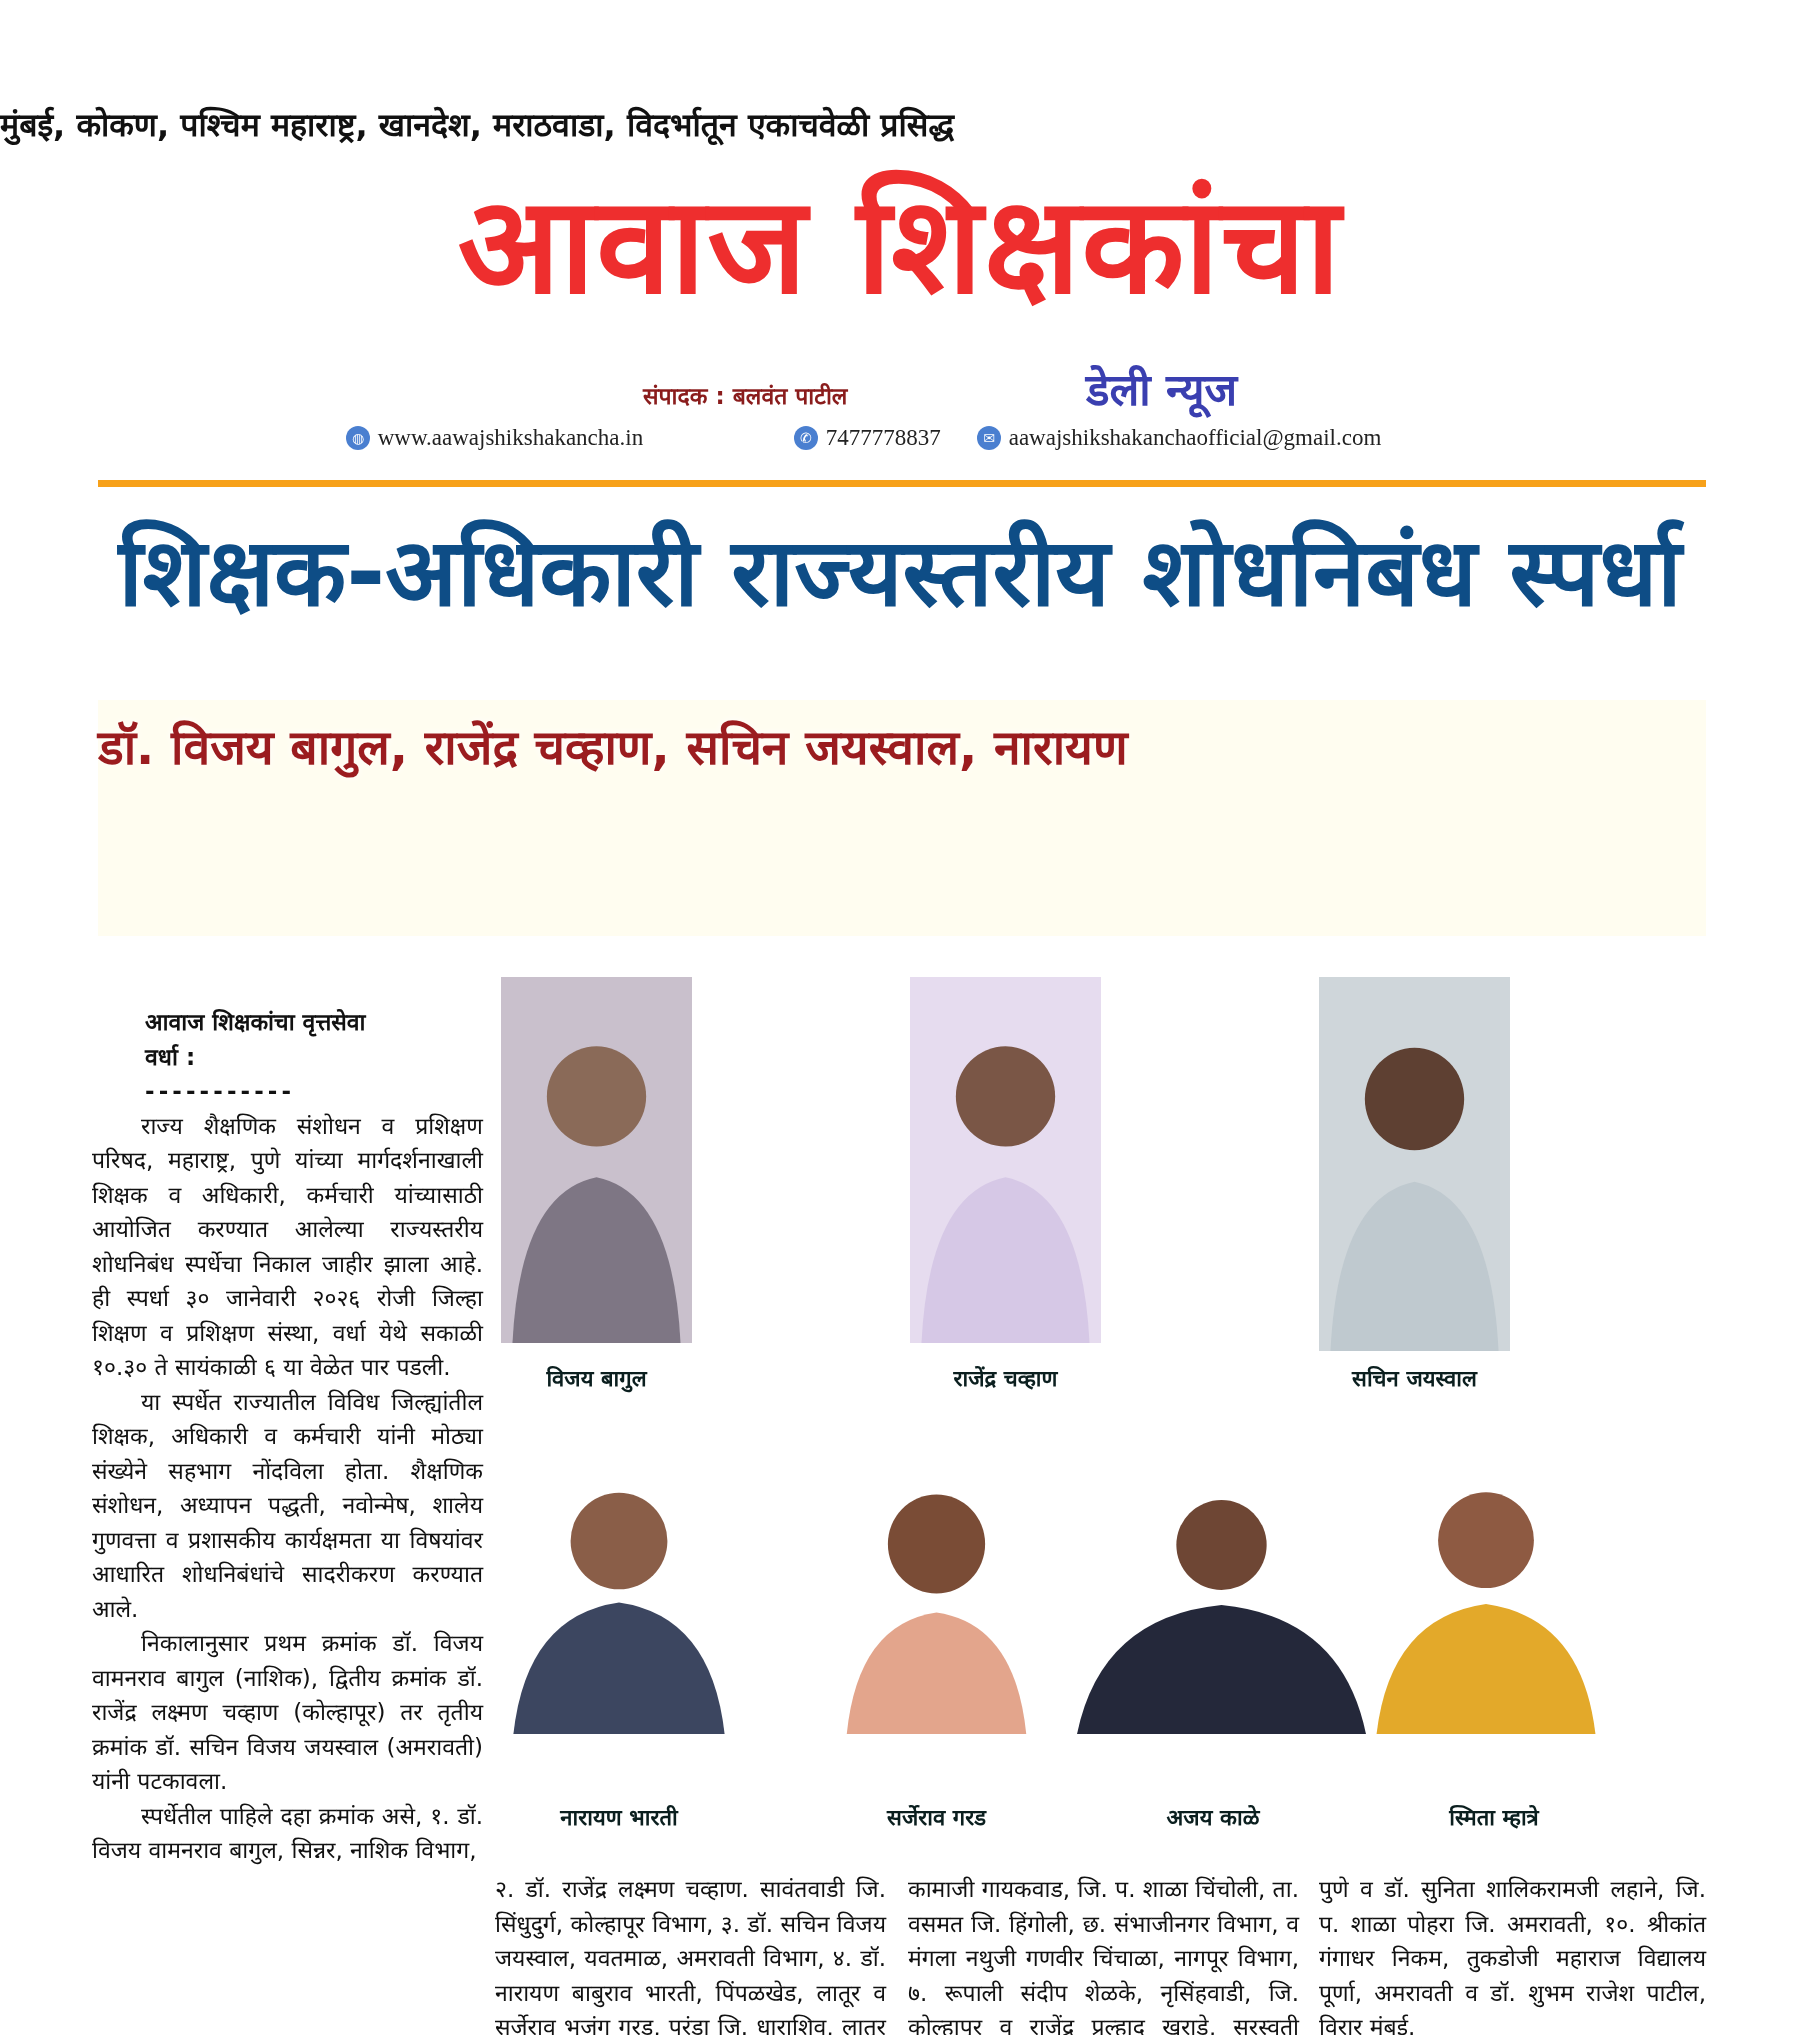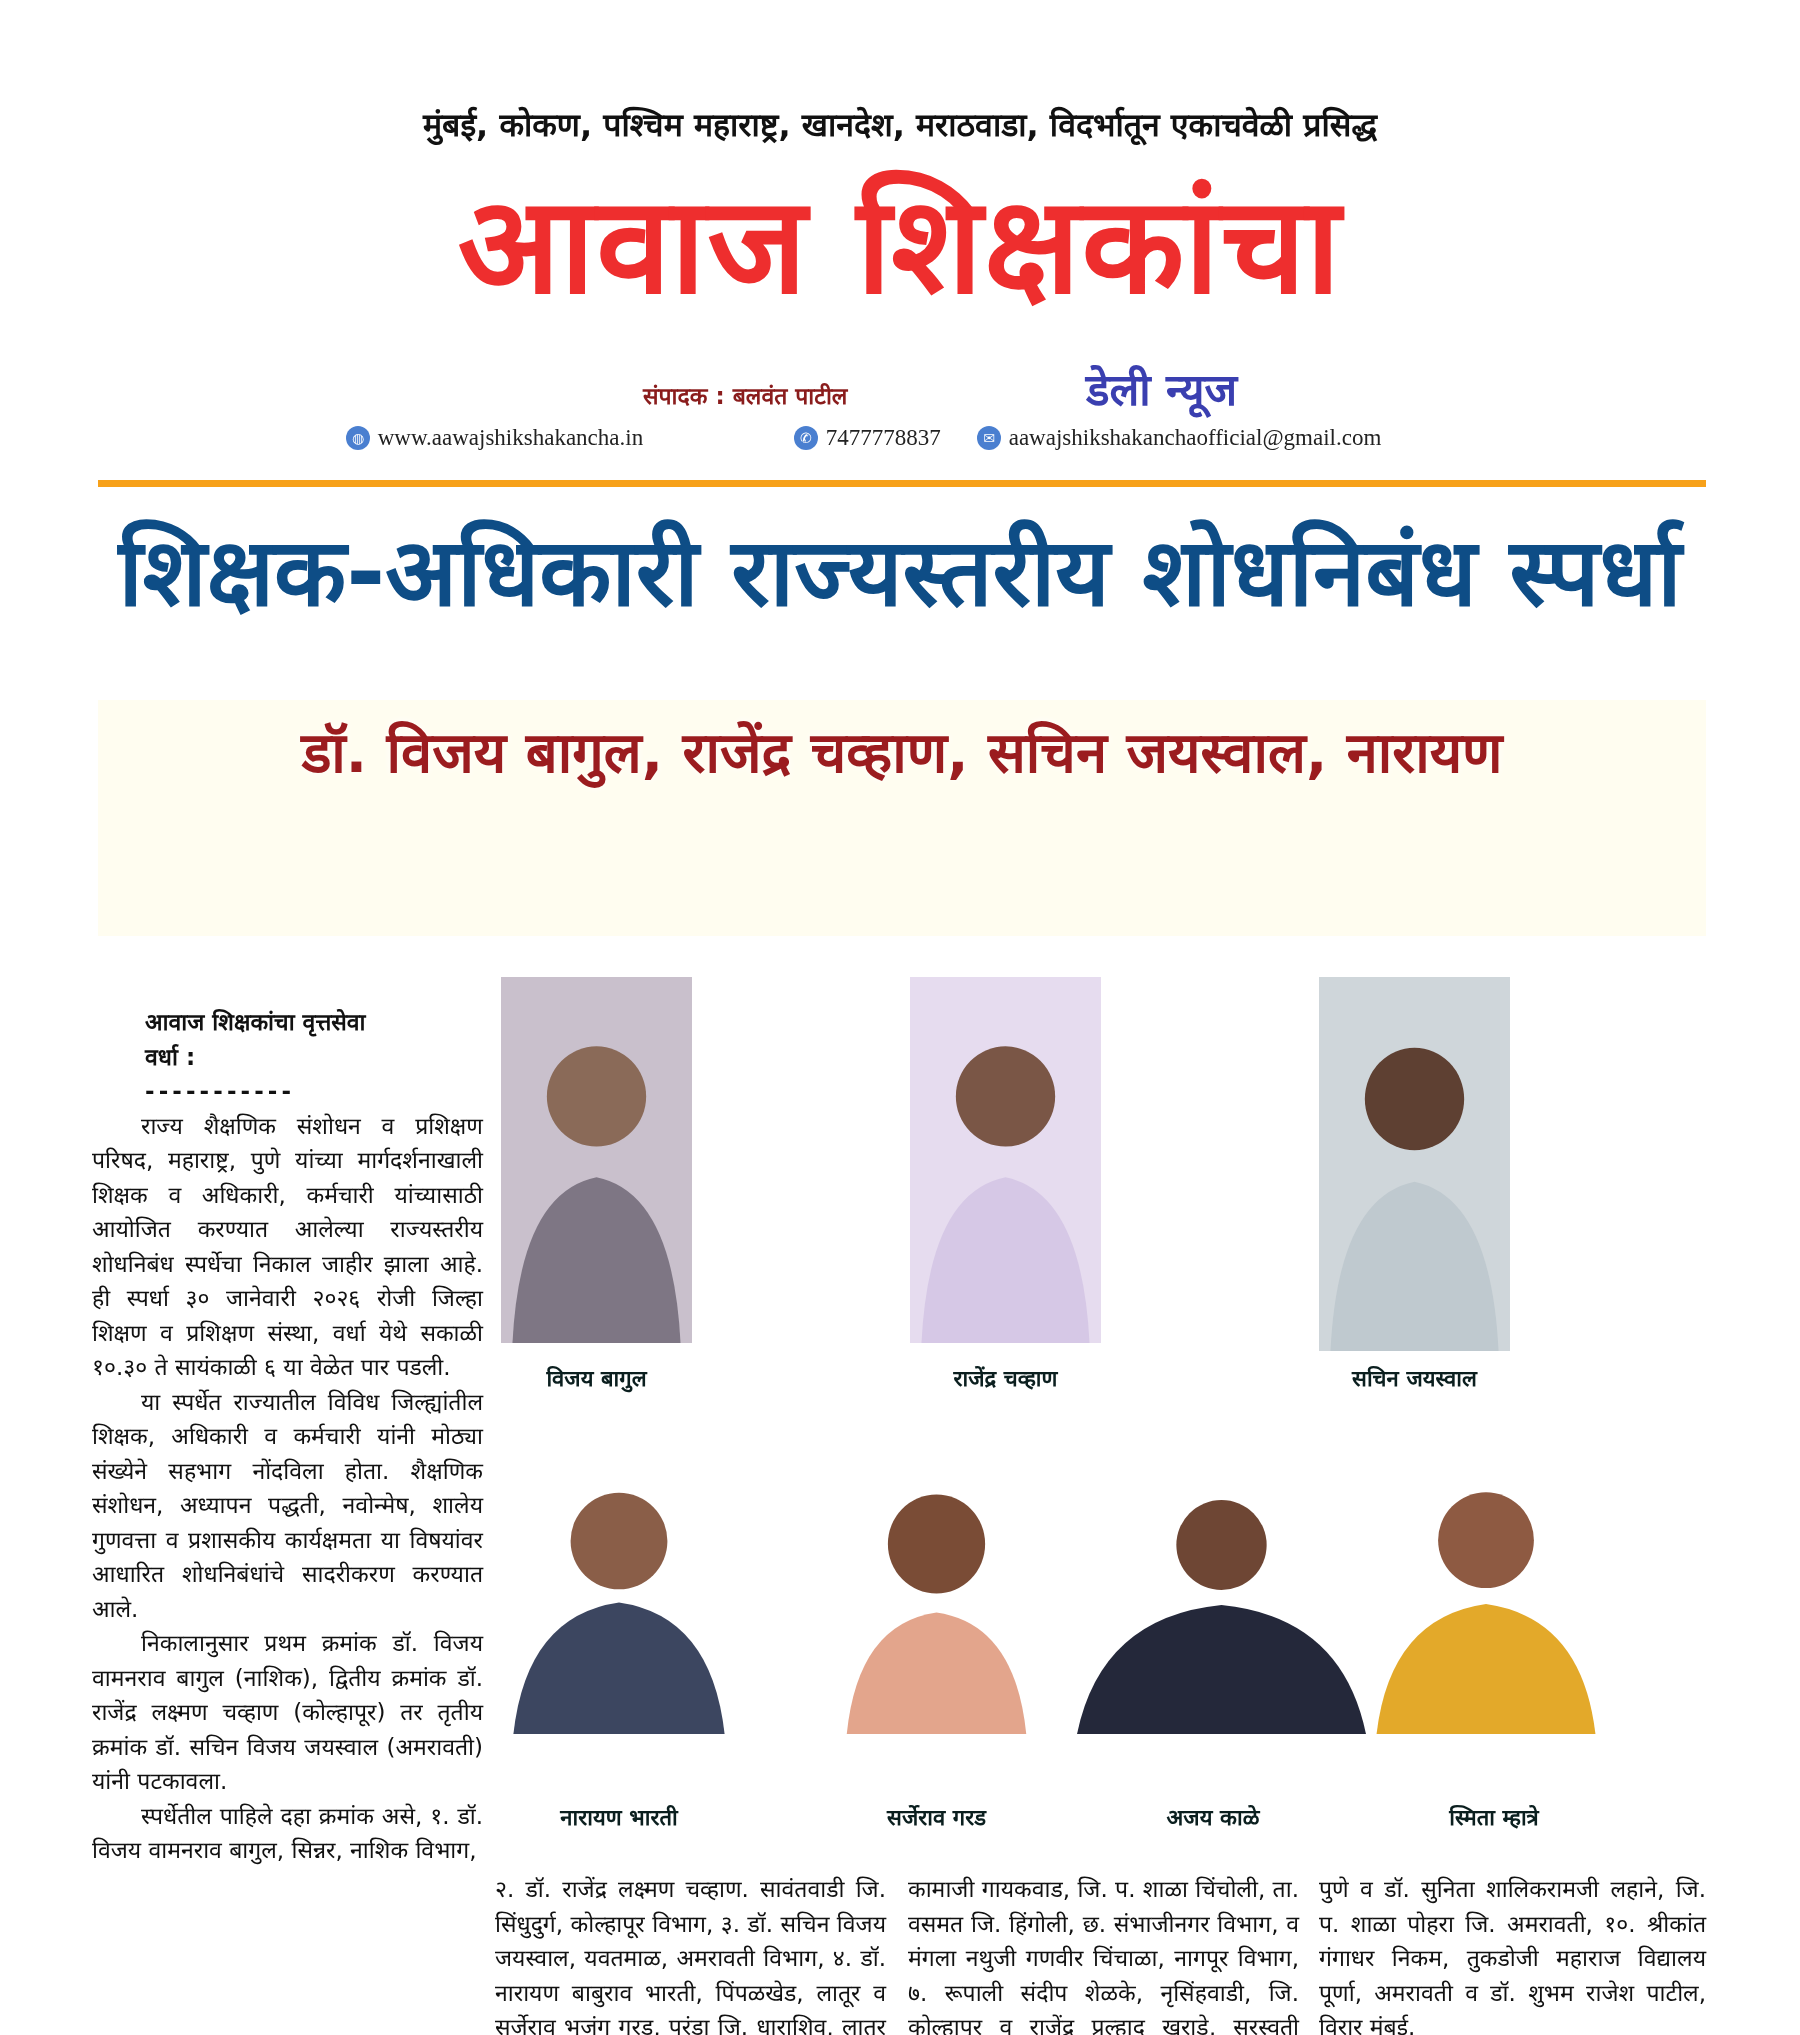--- a/index.html
+++ b/index.html
@@ -1,19 +1,19 @@
 <!DOCTYPE html>
 <html style="font-size:6.5px"><head>
   <meta charset="utf-8">
   <style>
     * { box-sizing: border-box; margin: 0; padding: 0; }
     html, body { width: 1800px; height: 2567px; background: #ffffff; overflow: hidden; }
     body { position: relative; font-family: "Liberation Serif", "DejaVu Serif", serif; color: #111111; }
 
-    .tagline { position: absolute; top: 102px; left: 0; width: 1800px; text-align: center;
+    .tagline { position: absolute; top: 102px; left: 0; width: 1800px; 
       font-family: "DejaVu Sans", sans-serif; font-weight: bold; font-size: 32px; color: #111111; }
     .masthead { position: absolute; top: 179px; left: 0; width: 1800px; text-align: center;
       font-family: "DejaVu Sans", sans-serif; font-weight: bold; font-size: 134px; line-height: 1;
       color: #ee2e2e; letter-spacing: 1.6px; }
     .editor { position: absolute; top: 379px; left: 643px; font-family: "DejaVu Sans", sans-serif;
       font-weight: bold; font-size: 23px; color: #8a1c1c; }
     .daily { position: absolute; top: 358px; left: 1075px; font-family: "DejaVu Sans", sans-serif;
       font-weight: bold; font-size: 44px; color: #3a3fb0; margin-left: 11px; }
 
     .contacts { position: absolute; top: 425px; left: 0; width: 1800px; height: 37px;
@@ -24,22 +24,22 @@
       justify-content: center; }
 
     .rule-orange { position: absolute; top: 480px; left: 98px; width: 1608px; height: 7.3px;
       background: #f7a11a; }
 
     .head1 { position: absolute; top: 521px; left: 0; width: 1800px; text-align: center;
       font-family: "DejaVu Sans", sans-serif; font-weight: bold; font-size: 94px; line-height: 1.1;
       color: #0e4d86; }
     .subhead-box { position: absolute; top: 700px; left: 98px; width: 1608px; height: 236px;
       background: #fffdf0; }
-    .subhead { position: absolute; top: 710px; left: 98px; width: 1608px; text-align: center;
-      font-family: "DejaVu Sans", sans-serif; font-weight: bold; font-size: 56px; line-height: 1.55;
+    .subhead { position: absolute; top: 710px; left: 98px; width: 1608px; text-align: left;
+      font-family: "DejaVu Sans", sans-serif; font-weight: bold; font-size: 48px; line-height: 1.55;
       color: #9b1c1f; text-shadow: 0 0 7.3px #ffffff; }
 
     .col { position: absolute; font-family: "DejaVu Sans", sans-serif; font-size: 23px;
       line-height: 1.5; text-align: justify; color: #111; margin-top: 40px; }
     .col p { text-indent: 49px; }
     .col .noindent { text-indent: 0; }
     .col b { font-weight: normal; }
     .col1 { top: 965px; left: 92px; width: 391px; }
     .col2 { top: 1832px; left: 495px; width: 391px; }
     .col3 { top: 1832px; left: 908px; width: 391px; }

